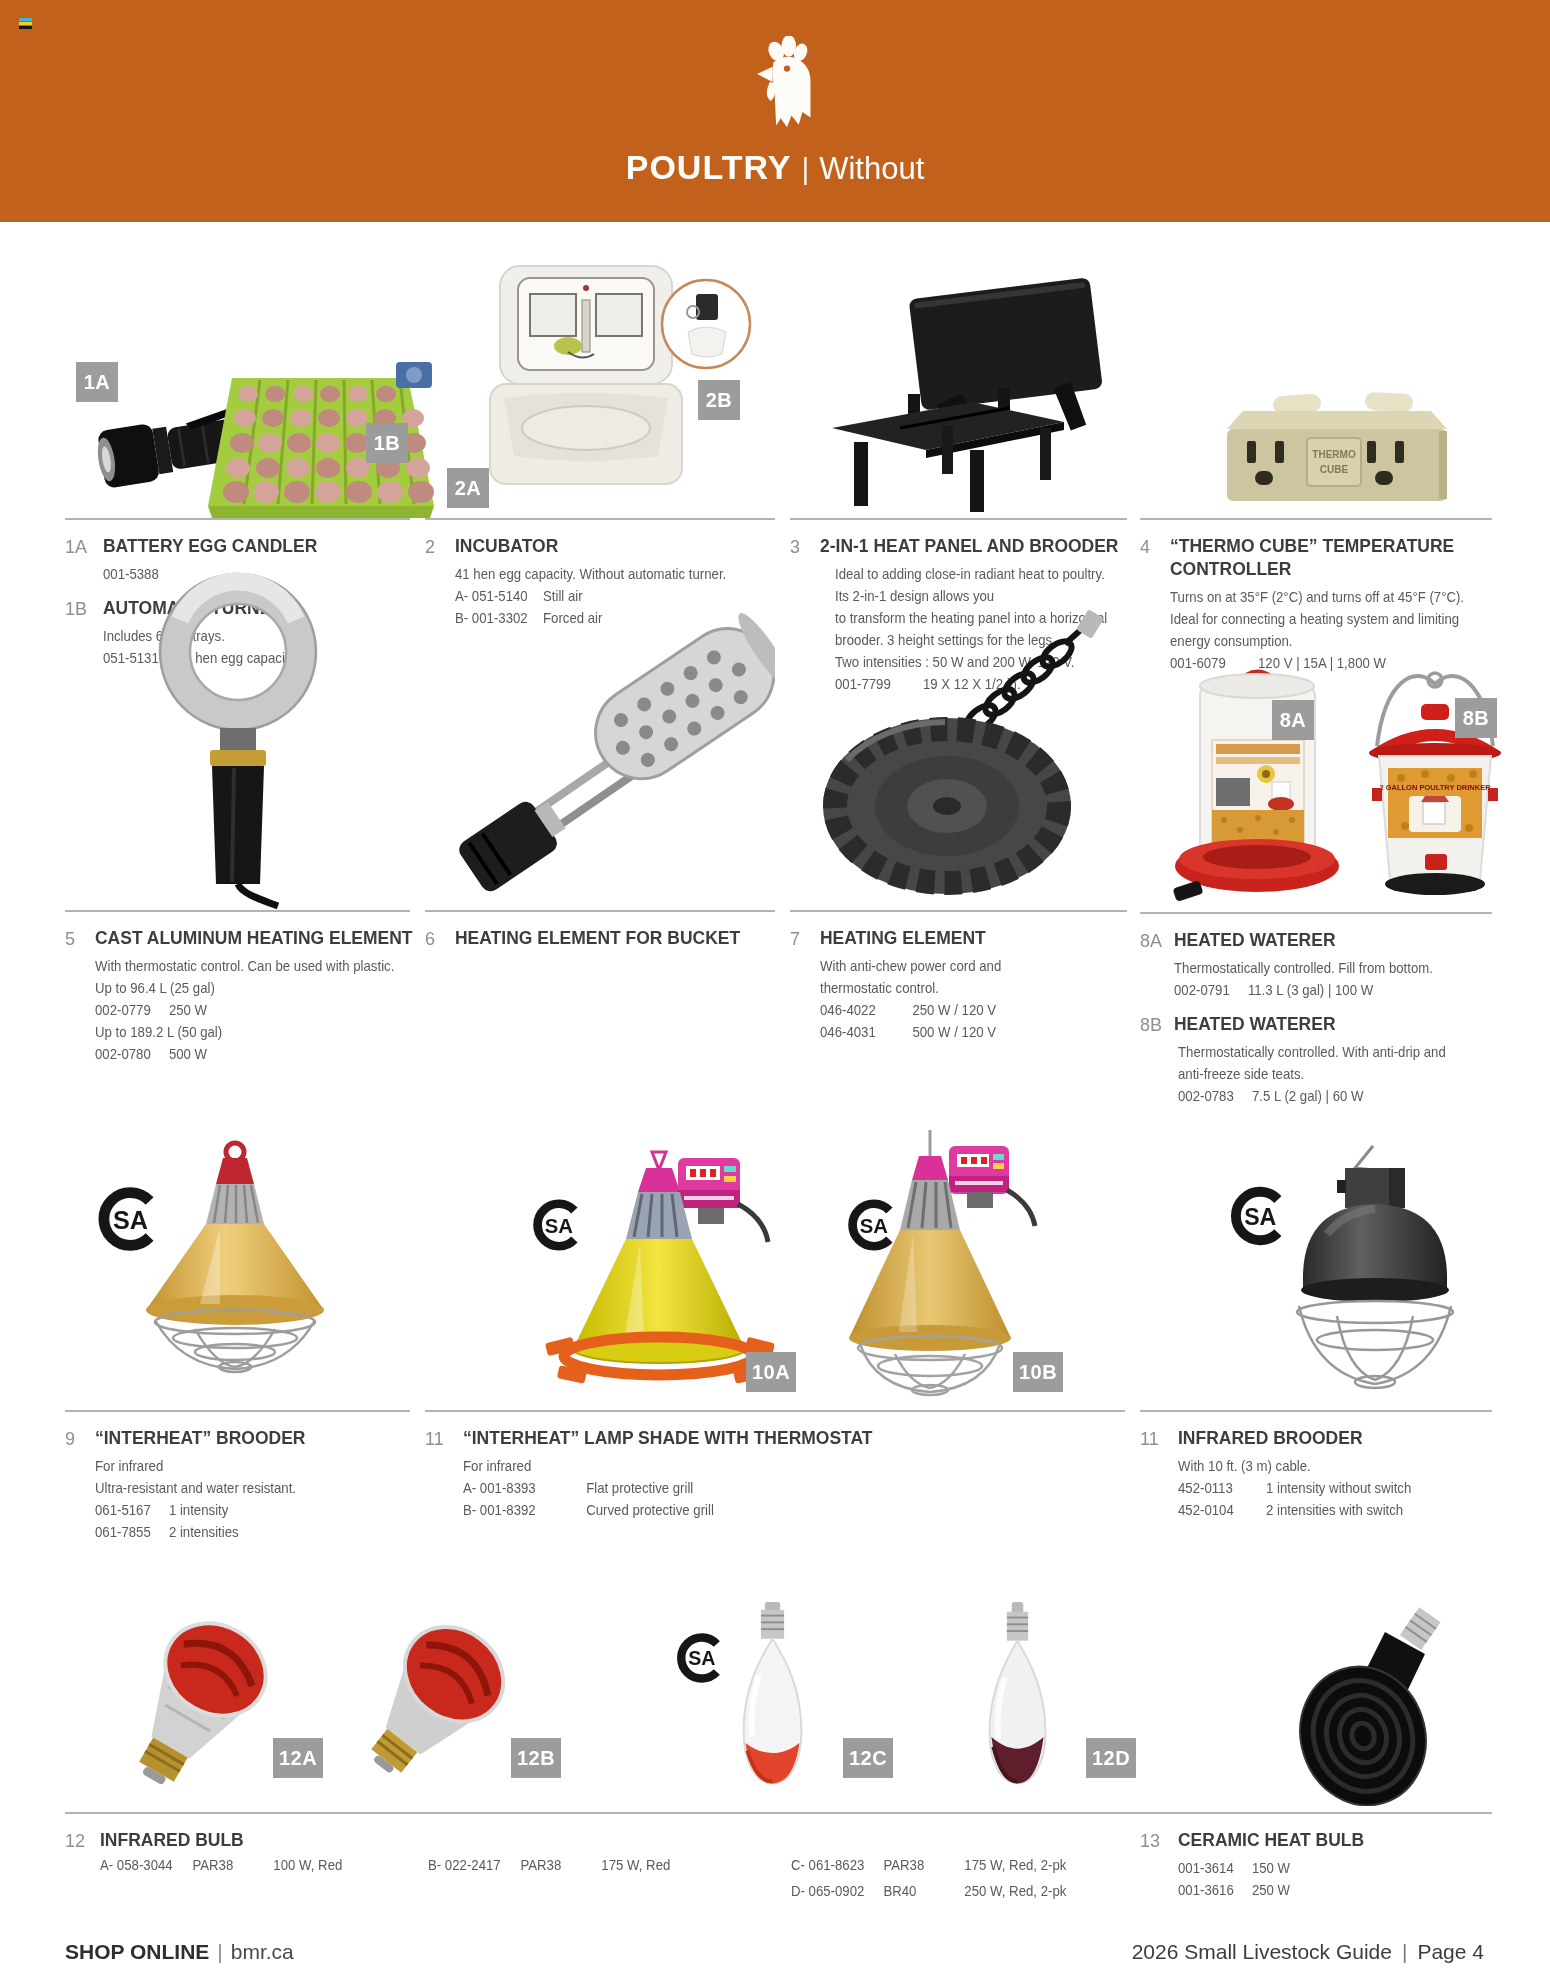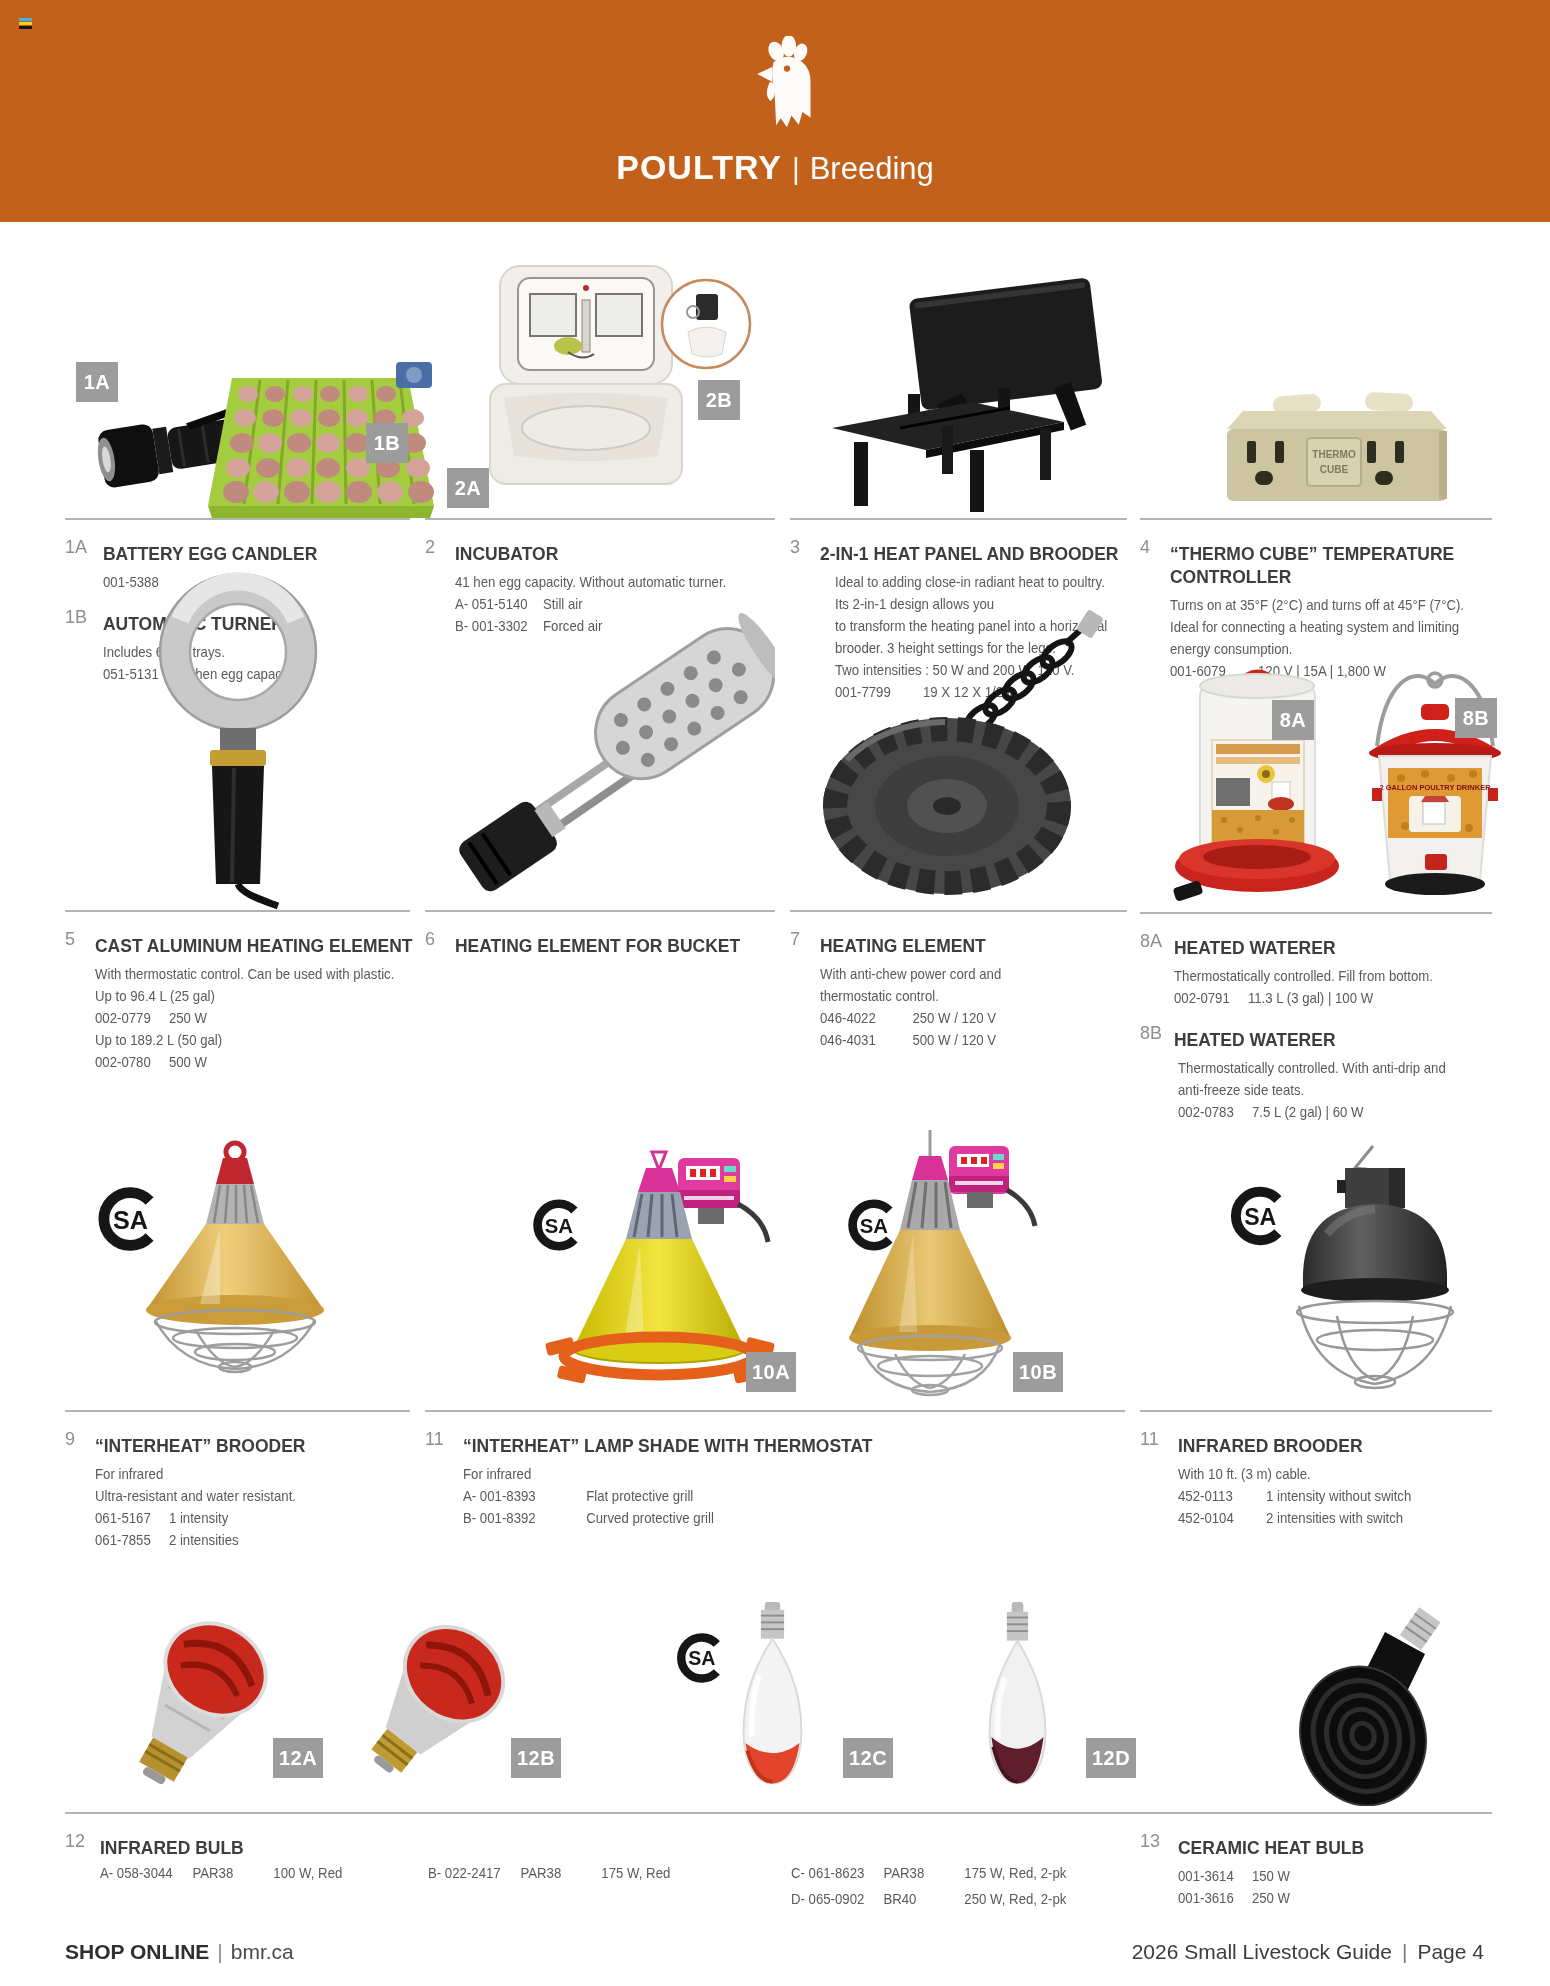--- a/index.html
+++ b/index.html
@@ -18,21 +18,21 @@
   
   .badge{position:absolute;width:42px;height:40px;background:#9c9c9c;color:#fff;
          display:flex;align-items:center;justify-content:center;
          font-size:20px;font-weight:bold;letter-spacing:.5px;}
   .badge.w3{width:50px;margin-left:48px;}
   
   .cell{position:absolute;}
   .rule{border-top:2px solid #b3b3b3;margin-bottom:15px;}
   .ph{display:flex;align-items:flex-start;}
   .num{flex:none;width:38px;color:#8f8f8f;font-size:18px;padding-top:2px;}
-  .tcol{min-width:0;margin-top:8px;}
+  .tcol{min-width:0;}
   .ptitle{font-size:19px;font-weight:bold;color:#3d3d3d;line-height:1.2;white-space:nowrap;
           transform:scaleX(.92);transform-origin:0 50%;}
   .pbody{margin-left:38px;margin-top:5px;font-size:15px;line-height:22px;color:#5a5a5a;}
   .pline{margin:0;white-space:nowrap;transform:scaleX(.88);transform-origin:0 50%;}
   .sku{display:flex;white-space:nowrap;transform:scaleX(.88);transform-origin:0 50%;}
   .sku .code{flex:none;width:84px;}
   .sku .c100 .code,.sku.c100 .code{width:100px;}
   .sku.c140 .code{width:140px;}
   .sku.c105 .code{width:105px;}
   .sku .mid{flex:none;width:92px;}
@@ -61,21 +61,21 @@
         <ellipse cx="33" cy="17" rx="8" ry="11" transform="rotate(-25 33 17)"></ellipse>
         <ellipse cx="47" cy="11" rx="8" ry="12"></ellipse>
         <ellipse cx="60" cy="18" rx="7" ry="10" transform="rotate(22 60 18)"></ellipse>
         <path d="M30 29 Q46 17 62 29 Q72 37 71 53 L71 90 L62 84 L58 98 L50 88 L45 101 L38 91 L33 99 L31 56 Q27 44 30 29 Z"></path>
         <path d="M29 34 L12 42 L29 51 Z"></path>
         <path d="M26 51 Q19 66 27 72 Q34 67 31 52 Z"></path>
       </g>
       <circle cx="45" cy="36" r="3.5" fill="#c2611b"></circle>
     </svg>
     <div class="htitle">
-      <span class="main">POULTRY</span><span class="sep">|</span><span class="sub">Breeding</span>
+      <span class="main">POULTRY</span><span class="sep">|</span><span class="sub">Without</span>
     </div>
   </div>
   <div class="regmark">
       <i class="r1"></i>
       <i class="r2"></i>
       <i class="r3"></i>
     </div>
 
   <div class="img" style="left:85px;top:372px;width:250px;height:138px">
     <svg viewBox="0 0 250 138">

